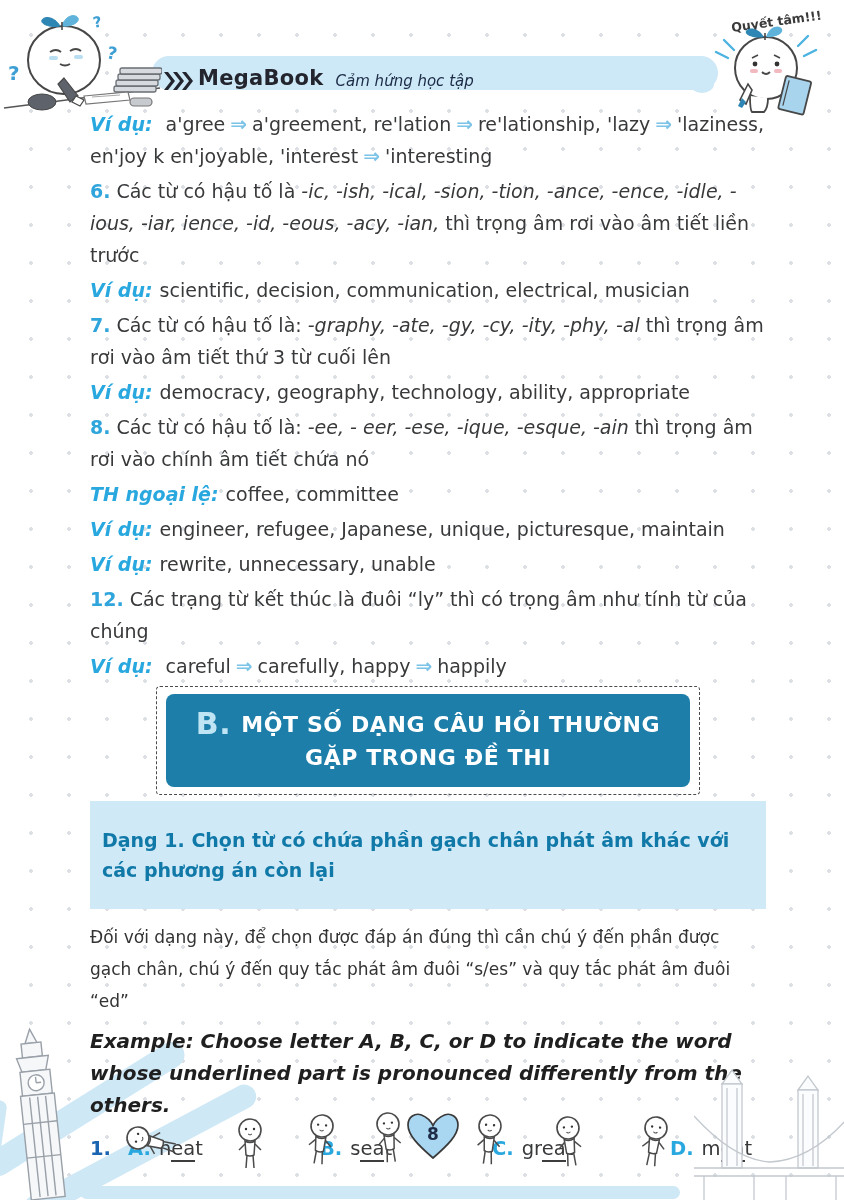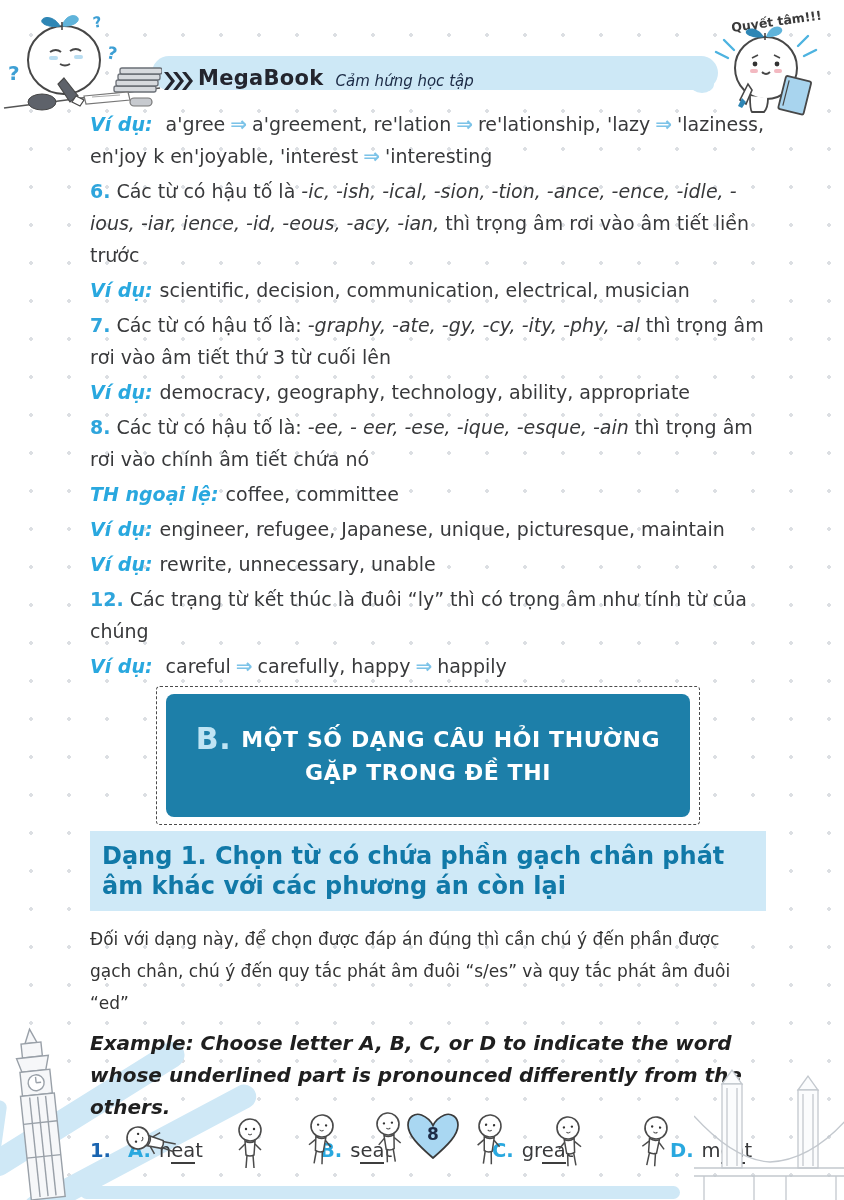--- a/index.html
+++ b/index.html
@@ -27,28 +27,28 @@
   .line{font-size:19px;line-height:32px;margin:0 0 3px 0;}
   .lbl{color:#29a8df;font-style:italic;font-weight:bold;margin-right:7px;}
   .num{color:#2fa5dc;font-weight:bold;margin-right:6px;}
   .sfx{font-style:italic;}
   .arrow{color:#7cc3e8;font-weight:bold;padding:0 5px;font-size:20px;}
   
   .secb-wrap{position:relative;width:524px;margin:12px auto 14px auto;}
   .zigzag{position:absolute;inset:-8px -10px -8px -10px;border:1.6px dashed #4a4a4a;border-radius:4px;}
   .secb-box{
     position:relative;background:#1d7fa9;border-radius:8px;color:#ffffff;
-    text-align:center;padding:28px 26px;font-weight:bold;font-size:22px;
+    text-align:center;padding:13px 26px;font-weight:bold;font-size:22px;
     line-height:33px;letter-spacing:.6px;
   }
   .b-letter{color:#bfe4f4;font-size:30px;margin-right:10px;vertical-align:-2px;}
   
   .dang1{
-    background:#cfe9f7;color:#1179a8;font-weight:bold;font-size:24px;
-    line-height:30px;padding:10px 12px;margin:0 0 12px 0;
+    background:#cfe9f7;color:#1179a8;font-weight:bold;font-size:19px;
+    line-height:30px;padding:24px 12px;margin:0 0 12px 0;
   }
   .intro{font-size:17px;line-height:32px;margin:0 0 8px 0;color:#333;}
   .example{font-weight:bold;font-style:italic;font-size:20px;line-height:32px;margin:0 0 10px 0;color:#1f1f1f;}
   
   .qrow{display:grid;grid-template-columns:38px 192px 172px 178px auto;font-size:19.5px;line-height:35px;}
   .qnum{color:#1a64b0;font-weight:bold;}
   .opt-letter{color:#29a8df;font-weight:bold;margin-right:8px;}
   .ul{border-bottom:2px solid #3d3d3d;}
   
   .brush{position:absolute;background:#cfe8f6;border-radius:14px;z-index:0;}

